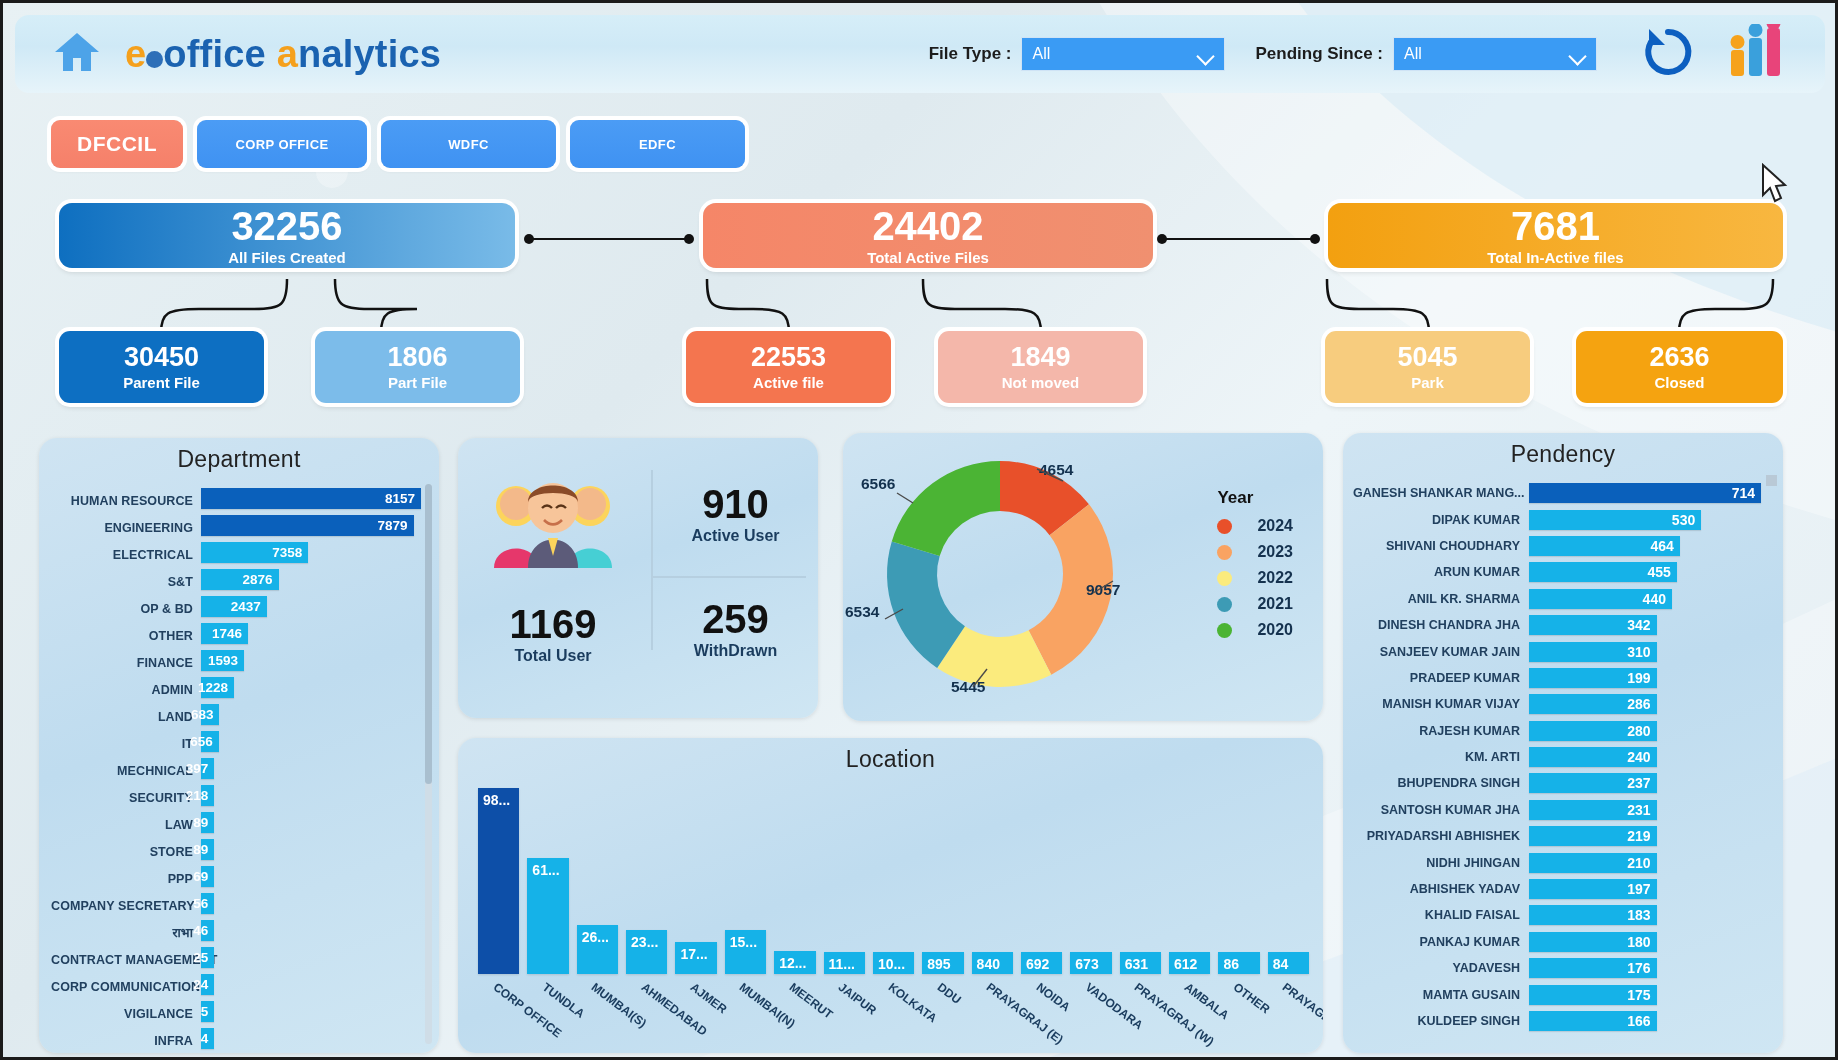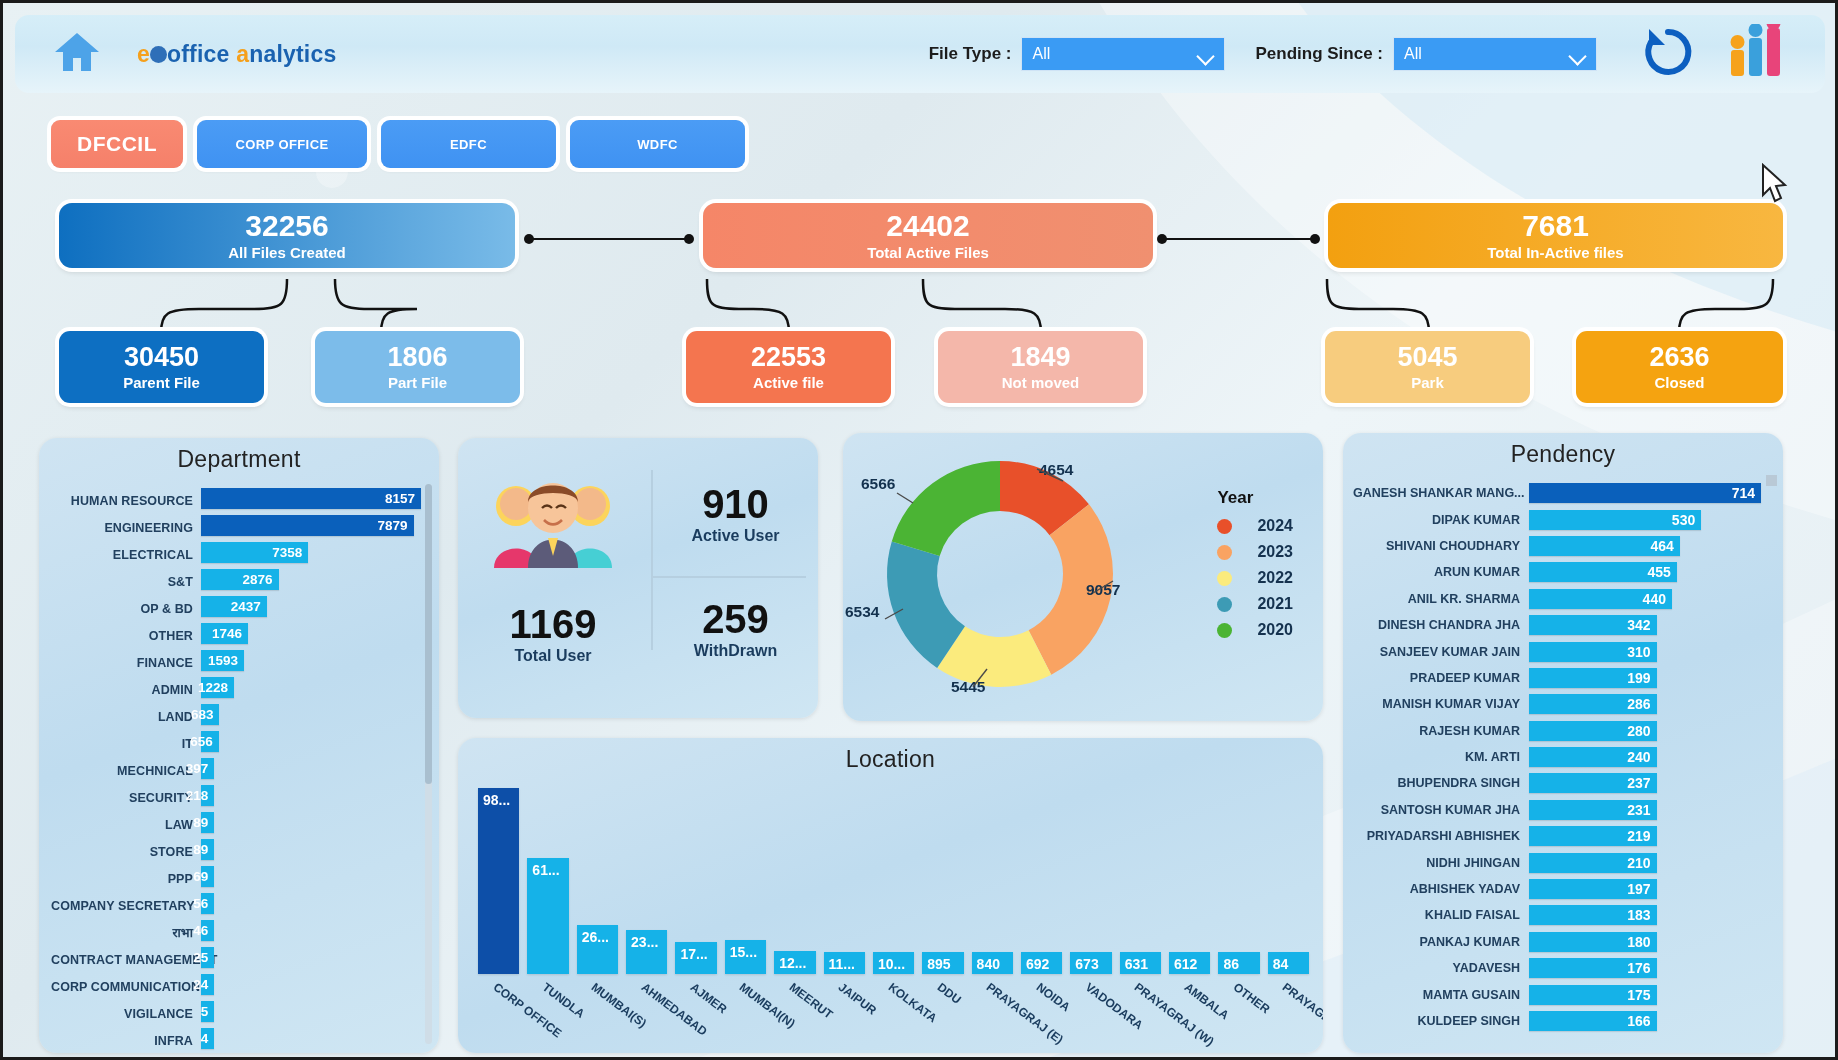--- a/index.html
+++ b/index.html
@@ -20,21 +20,21 @@
 
   
   .header {
     position: absolute; left: 12px; top: 12px; width: 1810px; height: 78px;
     background: linear-gradient(180deg,#d6eef8 0%, #cfe9f6 40%, #e7f4fa 100%);
     border-radius: 14px;
     display: flex; align-items: center;
   }
   .home-icon { margin-left: 38px; }
   .brand {
-    margin-left: 36px; font-size: 23px; font-weight: bold; letter-spacing: .2px;
+    margin-left: 24px; font-size: 38px; font-weight: bold; letter-spacing: .2px;
     font-family: "Liberation Sans", sans-serif;
   }
   .brand .o1 { color: #f5a01c; }
   .brand .blue { color: #1a62b0; }
   .hdr-controls { margin-left: auto; display: flex; align-items: center; gap: 0; padding-right: 36px; }
   .ctl-label { font-size: 17px; font-weight: bold; color: #1c1c1c; margin-right: 10px; white-space: nowrap; }
   .ctl-select {
     width: 204px; height: 34px; background: #3a9bf4;
     border: 1px solid #cfe3f5;
     display: flex; align-items: center; justify-content: space-between;
@@ -60,21 +60,21 @@
   .tab.active { width: 132px; background: linear-gradient(180deg,#f98a72,#f5806a); font-size: 21px; letter-spacing:.5px;}
   .tab.idle { background: linear-gradient(180deg,#4b9cf5,#3f92f2); font-size: 13px; letter-spacing:.4px;}
   .tab.t2 { width: 170px; }
   .tab.t3 { width: 175px; }
   .tab.t4 { width: 175px; }
 
   
   .kpi-top { position: absolute; top: 200px; height: 65px; border-radius: 13px;
     box-shadow: 0 0 0 4px #fff, 0 3px 6px rgba(0,0,0,.2);
     display: flex; flex-direction: column; align-items: center; justify-content: center; color: #fff; }
-  .kpi-top .num { font-size: 30px; font-weight: bold; line-height: 1.05; }
+  .kpi-top .num { font-size: 40px; font-weight: bold; line-height: 1.05; }
   .kpi-top .lbl { font-size: 15px; font-weight: bold; margin-top: 2px; }
   #kpi-all { left: 56px; width: 456px; background: linear-gradient(90deg,#0e6fc0,#79bbe8); }
   #kpi-active { left: 700px; width: 450px; background: linear-gradient(90deg,#f58668,#f09070); }
   #kpi-inactive { left: 1325px; width: 455px; background: linear-gradient(90deg,#f3a010,#f8b740); }
 
   .connector { position: absolute; top: 235px; height: 2px; background: #111; }
   .connector::before, .connector::after {
     content: ""; position: absolute; top: -4px; width: 10px; height: 10px; border-radius: 50%; background: #111;
   }
   .connector::before { left: -3px; } .connector::after { right: -3px; }
@@ -252,25 +252,25 @@
   </div>
 </div>
 
 <div class="tabs">
   <div class="tab active">
       <span>DFCCIL</span>
     </div>
   <div class="tab idle t2">
       <span>CORP OFFICE</span>
     </div>
+  <div class="tab idle t4">
+      <span>WDFC</span>
+    </div>
   <div class="tab idle t3">
       <span>EDFC</span>
-    </div>
-  <div class="tab idle t4">
-      <span>WDFC</span>
     </div>
 </div>
 
 <div class="kpi-top" id="kpi-all">
   <div class="num">32256</div>
   <div class="lbl">All Files Created</div>
 </div>
 <div class="kpi-top" id="kpi-active">
   <div class="num">24402</div>
   <div class="lbl">Total Active Files</div>
@@ -595,21 +595,21 @@
         <div class="loc-col" style="height: 188px; justify-content: flex-end;">
           <div class="loc-bar" style="height: 49.3469px;">26...</div>
         </div>
         <div class="loc-col" style="height: 188px; justify-content: flex-end;">
           <div class="loc-bar" style="height: 43.6531px;">23...</div>
         </div>
         <div class="loc-col" style="height: 188px; justify-content: flex-end;">
           <div class="loc-bar" style="height: 32.2653px;">17...</div>
         </div>
         <div class="loc-col" style="height: 188px; justify-content: flex-end;">
-          <div class="loc-bar" style="height: 34px;">15...</div>
+          <div class="loc-bar" style="height: 44px;">15...</div>
         </div>
         <div class="loc-col" style="height: 188px; justify-content: flex-end;">
           <div class="loc-bar" style="height: 22.7755px;">12...</div>
         </div>
         <div class="loc-col" style="height: 188px; justify-content: flex-end;">
           <div class="loc-bar" style="height: 22px;">11...</div>
         </div>
         <div class="loc-col" style="height: 188px; justify-content: flex-end;">
           <div class="loc-bar" style="height: 22px;">10...</div>
         </div>

